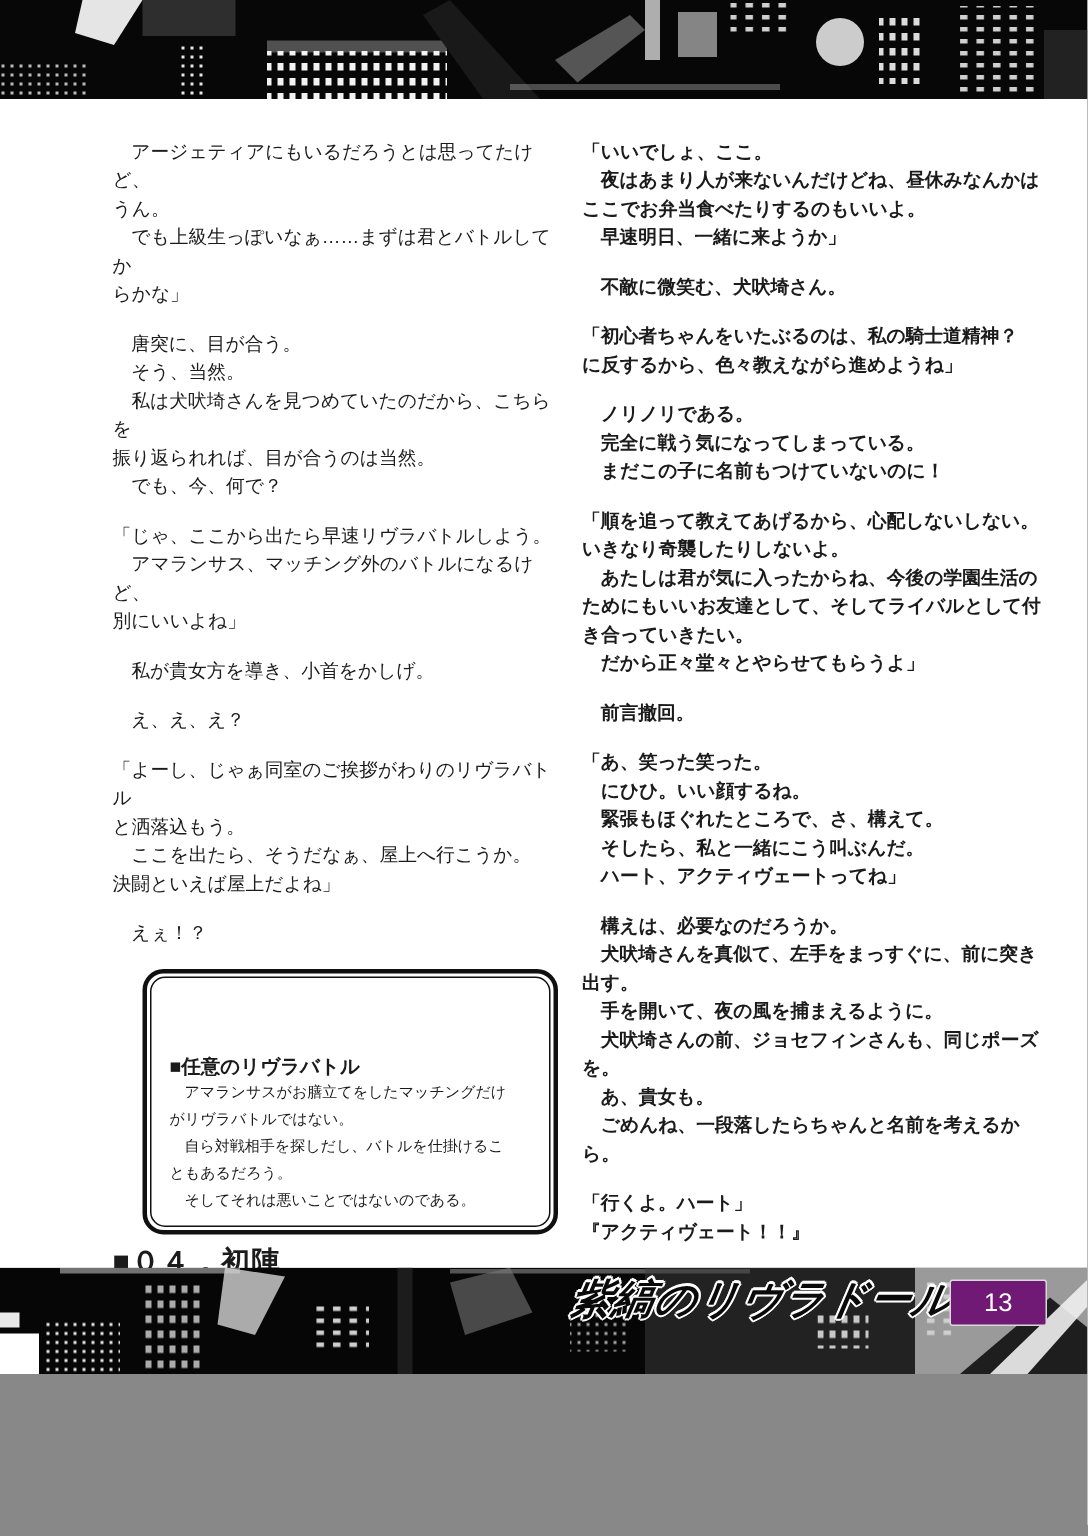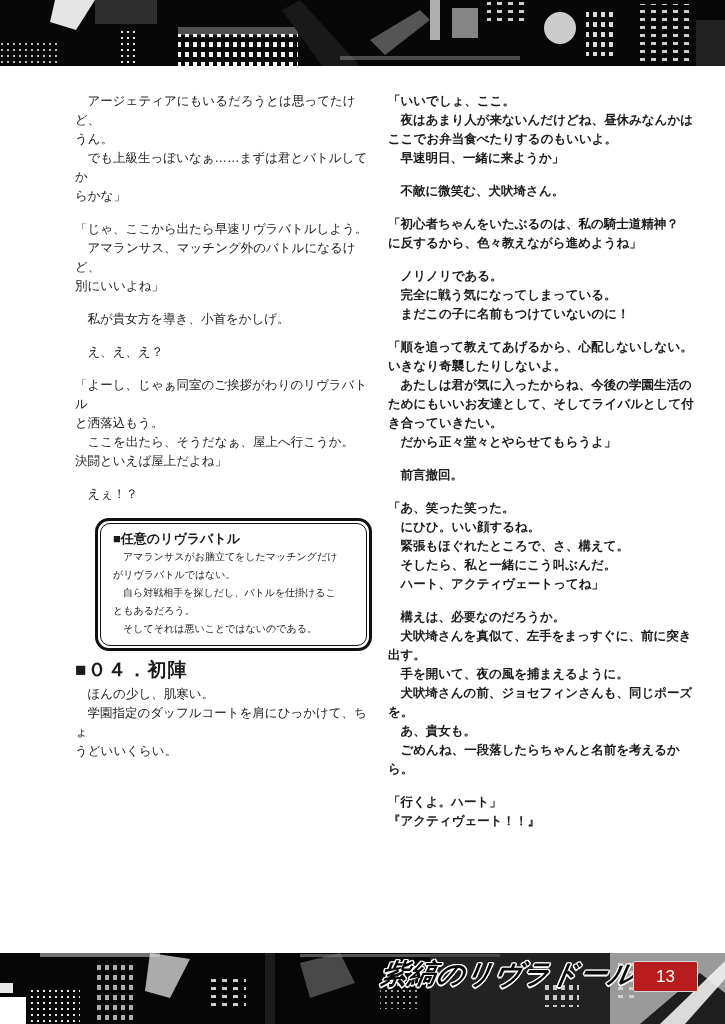--- a/index.html
+++ b/index.html
@@ -1,17 +1,17 @@
 <!DOCTYPE html>
 <html><head>
 <meta charset="utf-8">
 <style>
   html,body { margin:0; padding:0; background:#888; }
   .page {
-    position:relative; width:725px; height:1024px; margin:0 auto;
+    position:relative; width:725px; height:916px; margin:0 auto;
     background:#ffffff; overflow:hidden;
     font-family:"Liberation Sans","DejaVu Sans",sans-serif;
     color:#1b1b1b;
   }
   .banner { position:absolute; left:0; width:725px; overflow:hidden; }
   .banner svg { display:block; width:725px; height:100%; }
   .banner-top { top:0; height:66px; }
   .banner-bottom { bottom:0; height:71px; }
 
   .col { position:absolute; top:92px; }
@@ -30,20 +30,21 @@
     padding:2px; background:#fff;
   }
   .info-box-inner {
     border:1px solid #101010; border-radius:10px;
     padding:5px 9px 7px 12px;
     font-family:"Liberation Serif","DejaVu Serif",serif;
   }
   .info-box-title {
     font-size:13px; line-height:19px; font-weight:bold;
     white-space:pre-line;
+    margin-top:44px;
   }
   .info-box-body {
     font-size:10px; line-height:18px;
     white-space:pre-line;
   }
   .section-heading {
     margin:7px 0 3px 0;
     font-size:19px; line-height:24px; font-weight:bold;
     letter-spacing:1px;
   }
@@ -59,21 +60,21 @@
     text-shadow:
       -1.5px 0 #ffffff, 1.5px 0 #ffffff,
       0 -1.5px #ffffff, 0 1.5px #ffffff,
       -1px -1px #ffffff, 1px 1px #ffffff,
       -1px 1px #ffffff, 1px -1px #ffffff;
     white-space:nowrap;
   }
   .page-number-box {
     position:absolute; top:8px; right:27px;
     width:63px; height:29px;
-    background:#b91c1c;
+    background:#701a75;
     border:1px solid #d9d9d9; border-radius:2px;
     display:flex; align-items:center; justify-content:center;
     color:#ffffff; font-size:17px;
     font-family:"Liberation Sans","DejaVu Sans",sans-serif;
   }
 </style>
 </head>
 <body>
 
 <div class="page">
@@ -109,20 +110,25 @@
       <rect x="696" y="20" width="29" height="46" fill="#222222"></rect>
       <rect x="340" y="56" width="180" height="4" fill="#cccccc" opacity="0.35"></rect>
     </svg>
   </div>
 
   <div class="col col-left">
     <p class="para">　アージェティアにもいるだろうとは思ってたけど、
 うん。
 　でも上級生っぽいなぁ……まずは君とバトルしてか
 らかな」</p>
+    <p class="para">　唐突に、目が合う。
+　そう、当然。
+　私は犬吠埼さんを見つめていたのだから、こちらを
+振り返られれば、目が合うのは当然。
+　でも、今、何で？</p>
     <p class="para">「じゃ、ここから出たら早速リヴラバトルしよう。
 　アマランサス、マッチング外のバトルになるけど、
 別にいいよね」</p>
     <p class="para">　私が貴女方を導き、小首をかしげ。</p>
     <p class="para">　え、え、え？</p>
     <p class="para">「よーし、じゃぁ同室のご挨拶がわりのリヴラバトル
 と洒落込もう。
 　ここを出たら、そうだなぁ、屋上へ行こうか。
 決闘といえば屋上だよね」</p>
     <p class="para">　えぇ！？</p>

